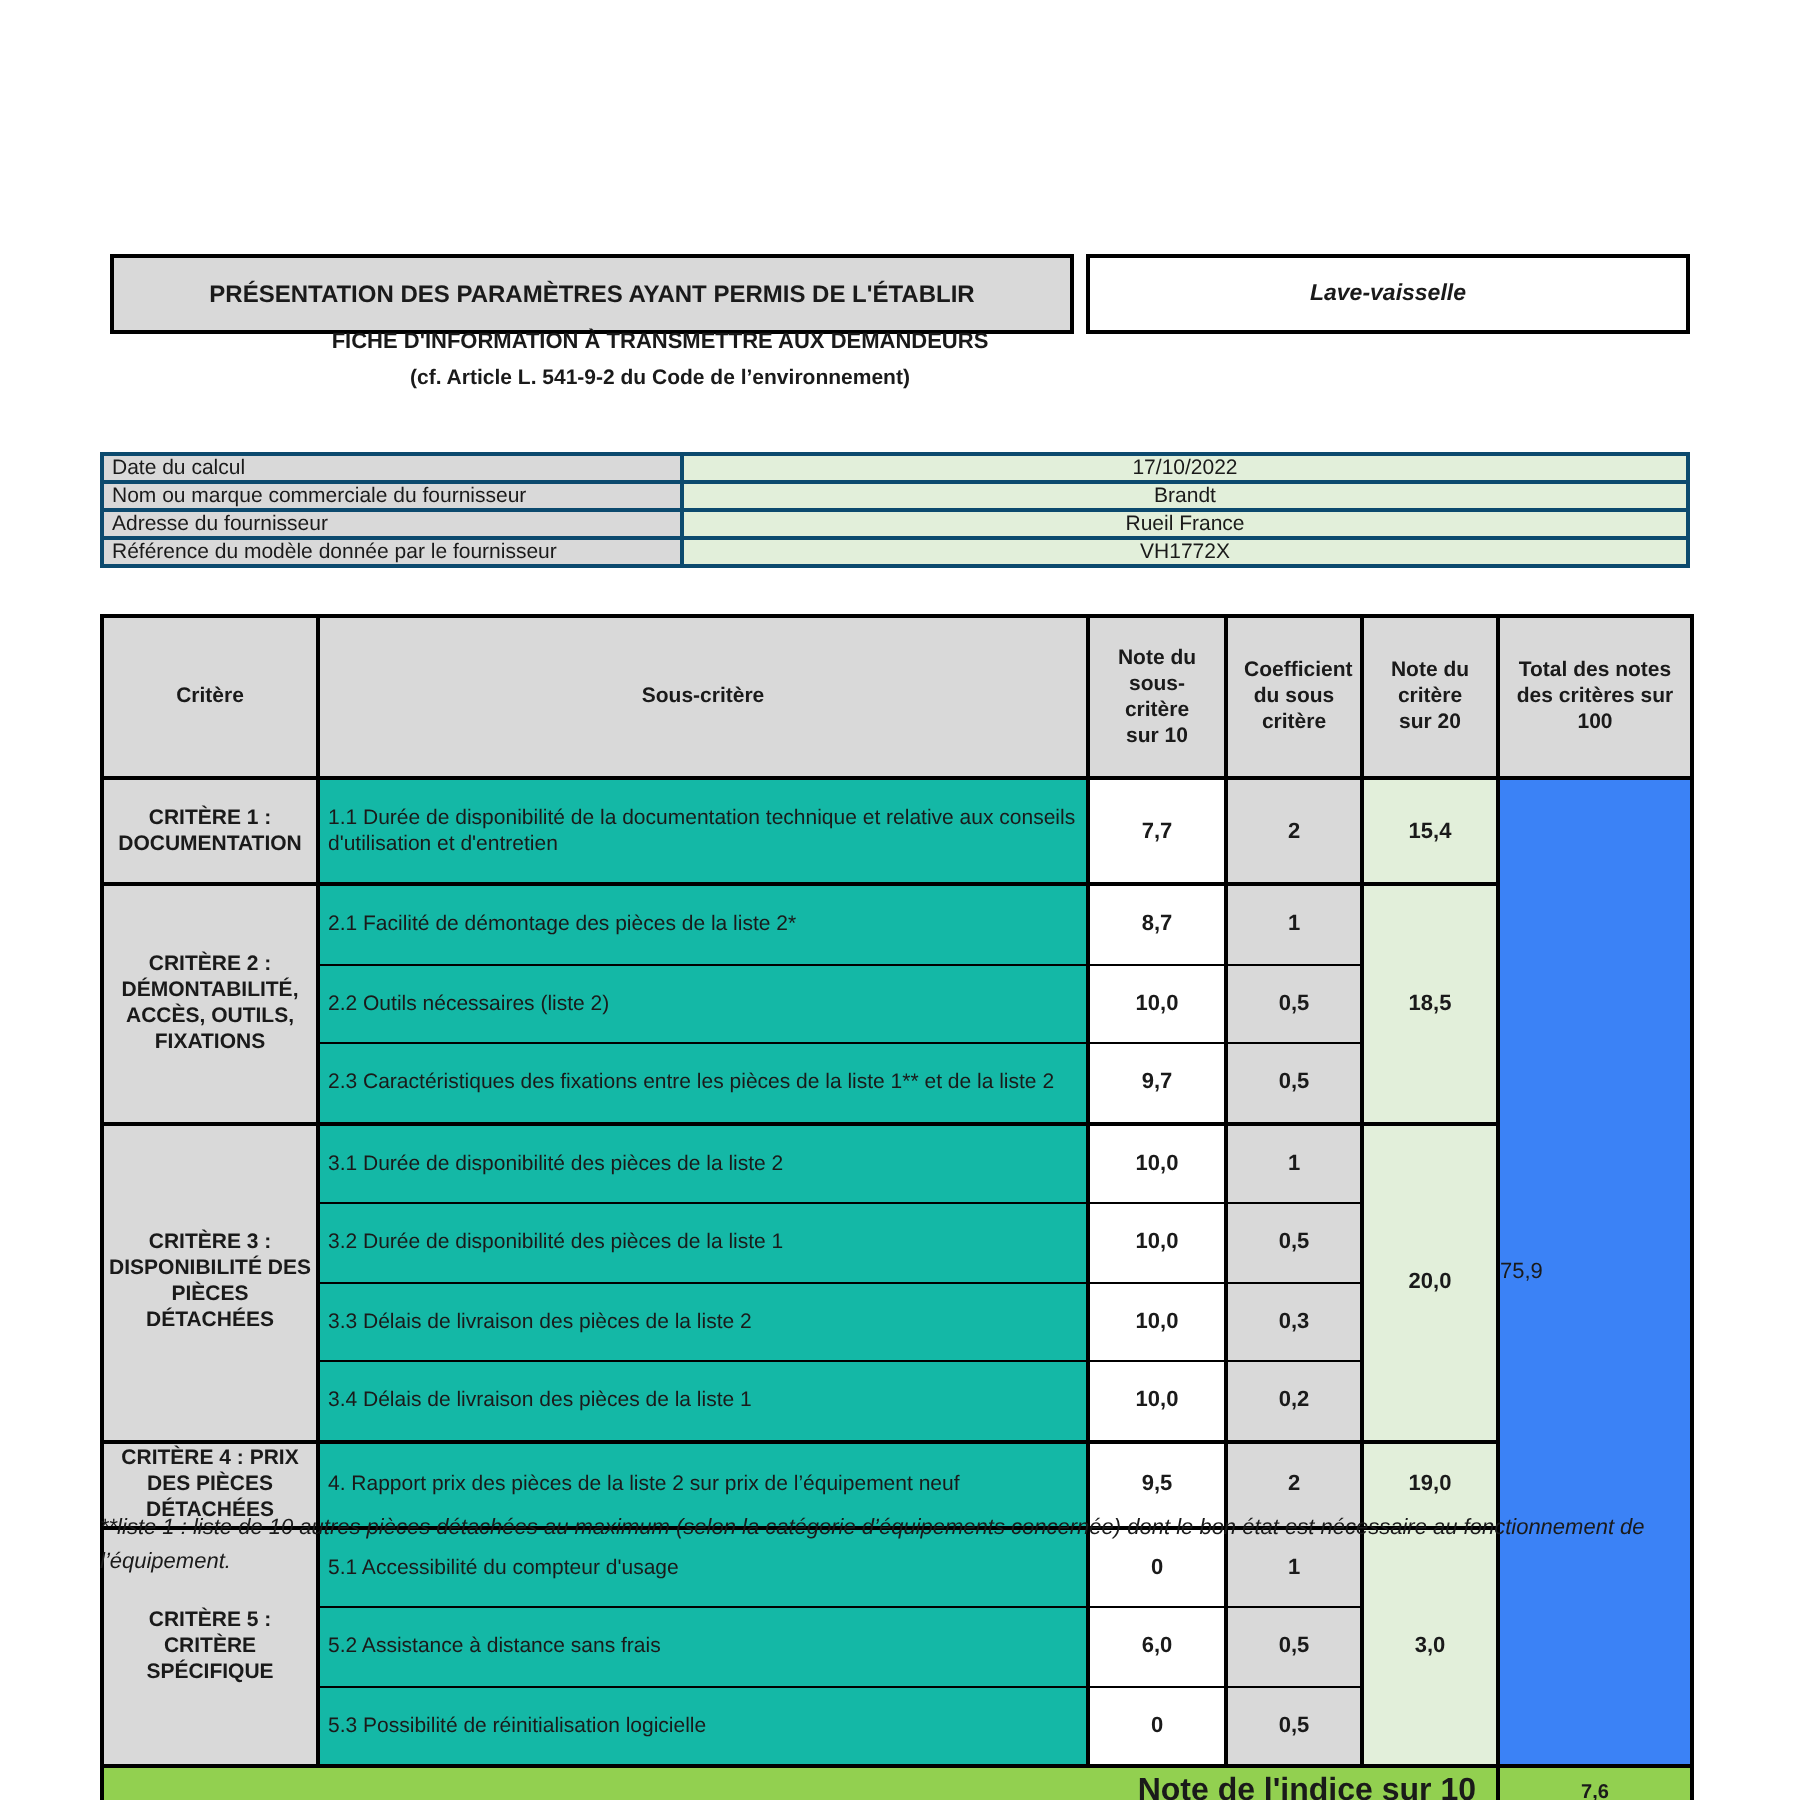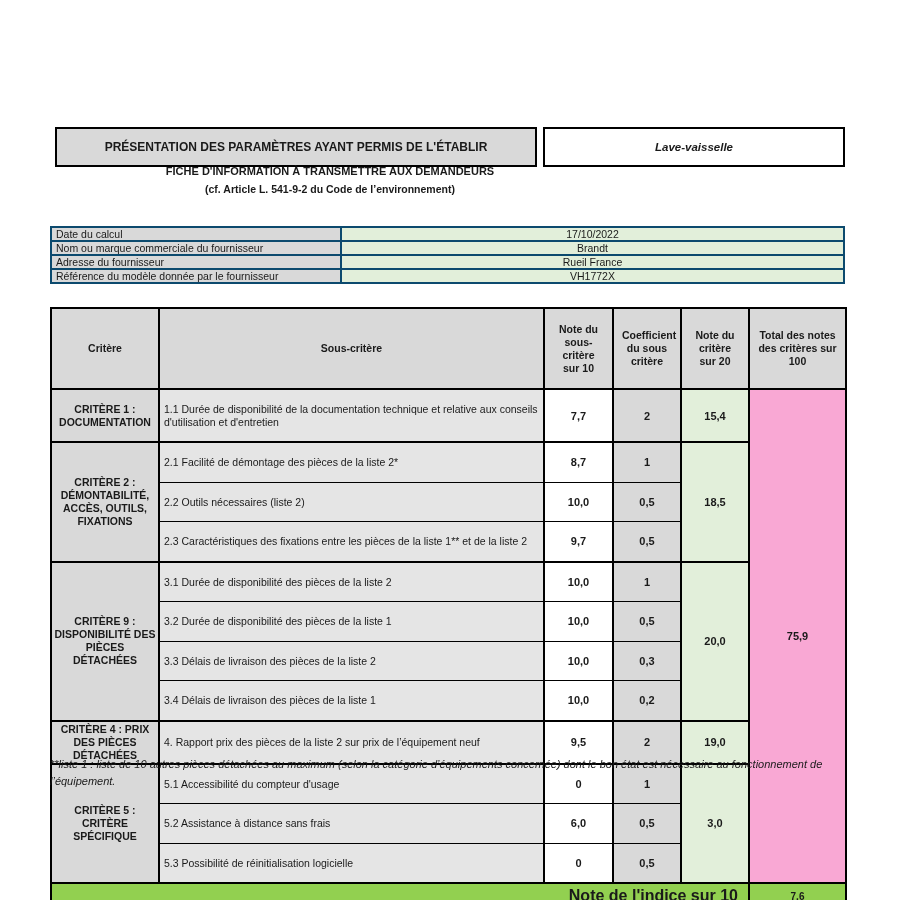--- a/index.html
+++ b/index.html
@@ -30,26 +30,26 @@
   
   .crit-table { position:absolute; left:50px; top:307px; width:795px;
     border-collapse:collapse; table-layout:fixed; border:2px solid #000; }
   .crit-table td, .crit-table th { border:1px solid #000; border-left-width:2px; border-right-width:2px;
     overflow:hidden; }
   .crit-table tr.gt td, .crit-table tr.gt th { border-top-width:2px; }
   .crit-table th.hdr { background:#d9d9d9; font-weight:bold; font-size:10.5px; line-height:13px;
     text-align:center; vertical-align:middle; padding:8px; }
   td.crit { background:#d9d9d9; font-weight:bold; font-size:10.5px; line-height:13px;
     text-align:center; vertical-align:middle; padding:1px 2px; }
-  td.sub { background:#e5e5e5; font-size:10.5px; line-height:12.5px; text-align:left;
+  td.sub { background:#14b8a6; font-size:10.5px; line-height:12.5px; text-align:left;
     vertical-align:middle; padding:13px 4px; }
   td.note { background:#fff; font-weight:bold; font-size:11px; text-align:center; vertical-align:middle; }
   td.coef { background:#d9d9d9; font-weight:bold; font-size:11px; text-align:center; vertical-align:middle; }
   td.n20  { background:#e2efda; font-weight:bold; font-size:11px; text-align:center; vertical-align:middle; }
-  td.total{ background:#f9a8d4; font-weight:bold; font-size:11px; text-align:center; vertical-align:middle; }
+  td.total{ background:#3b82f6; font-weight:normal; font-size:11px; text-align:left; vertical-align:middle; }
   tr.final td { background:#92d050; height:26px; }
   td.final-label { font-weight:bold; font-size:16px; text-align:right; padding-right:10px; vertical-align:middle; }
   td.final-value { font-weight:bold; font-size:10px; text-align:center; vertical-align:middle; }
 
   
   .footnotes { position:absolute; left:50px; top:756px; width:798px; }
   .footnotes p { font-style:italic; font-size:11px; line-height:17px; }
 </style>
 </head>
 <body>
@@ -129,21 +129,21 @@
       <td class="note">10,0</td>
       <td class="coef">0,5</td>
     </tr>
     <tr style="height:26px">
       <td class="sub">2.3 Caractéristiques des fixations entre les pièces de la liste 1** et de la liste 2</td>
       <td class="note">9,7</td>
       <td class="coef">0,5</td>
     </tr>
 
     <tr class="gt" style="height:26px">
-      <td class="crit" rowspan="4">CRITÈRE 9 : DISPONIBILITÉ DES PIÈCES DÉTACHÉES</td>
+      <td class="crit" rowspan="4">CRITÈRE 3 : DISPONIBILITÉ DES PIÈCES DÉTACHÉES</td>
       <td class="sub">3.1 Durée de disponibilité des pièces de la liste 2</td>
       <td class="note">10,0</td>
       <td class="coef">1</td>
       <td class="n20" rowspan="4">20,0</td>
     </tr>
     <tr style="height:26px">
       <td class="sub">3.2 Durée de disponibilité des pièces de la liste 1</td>
       <td class="note">10,0</td>
       <td class="coef">0,5</td>
     </tr>

